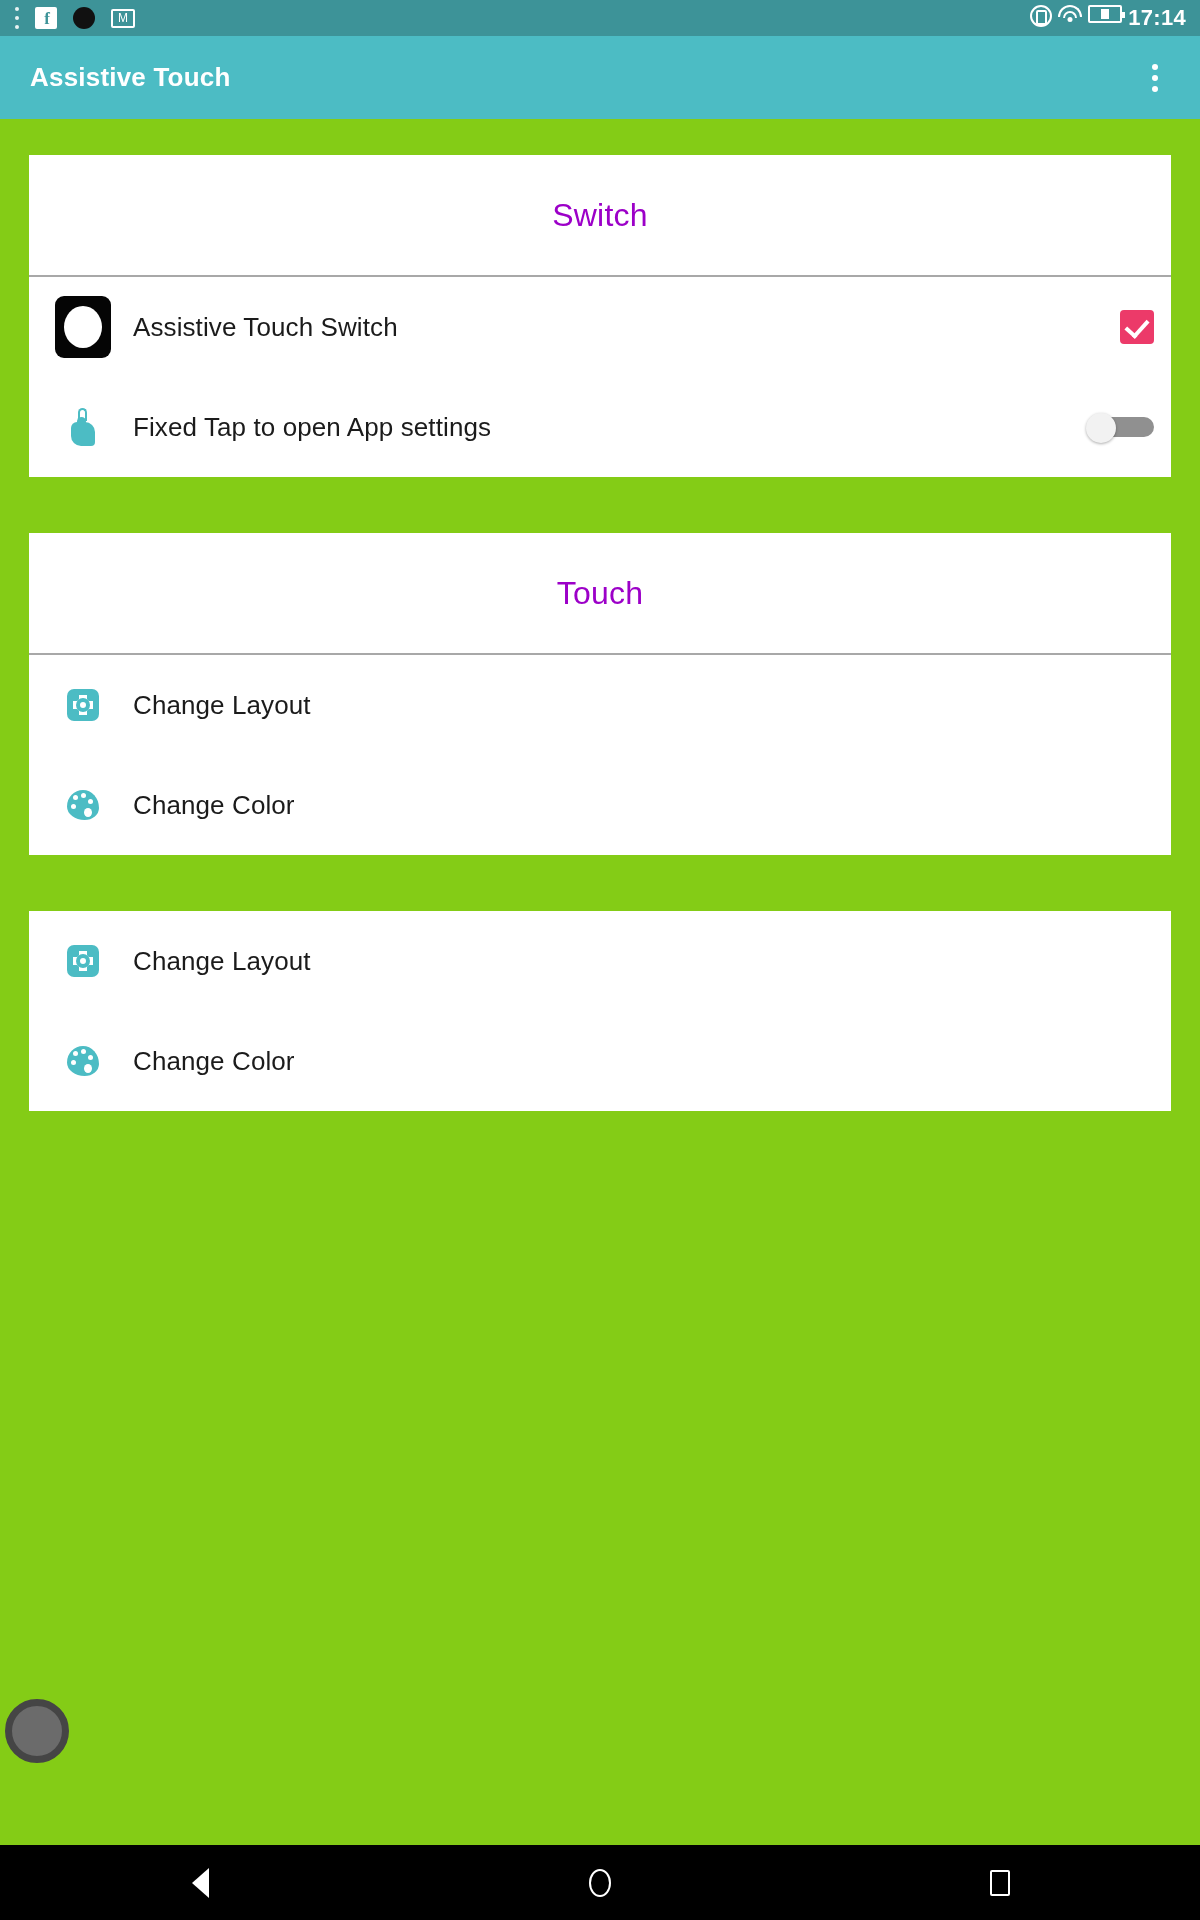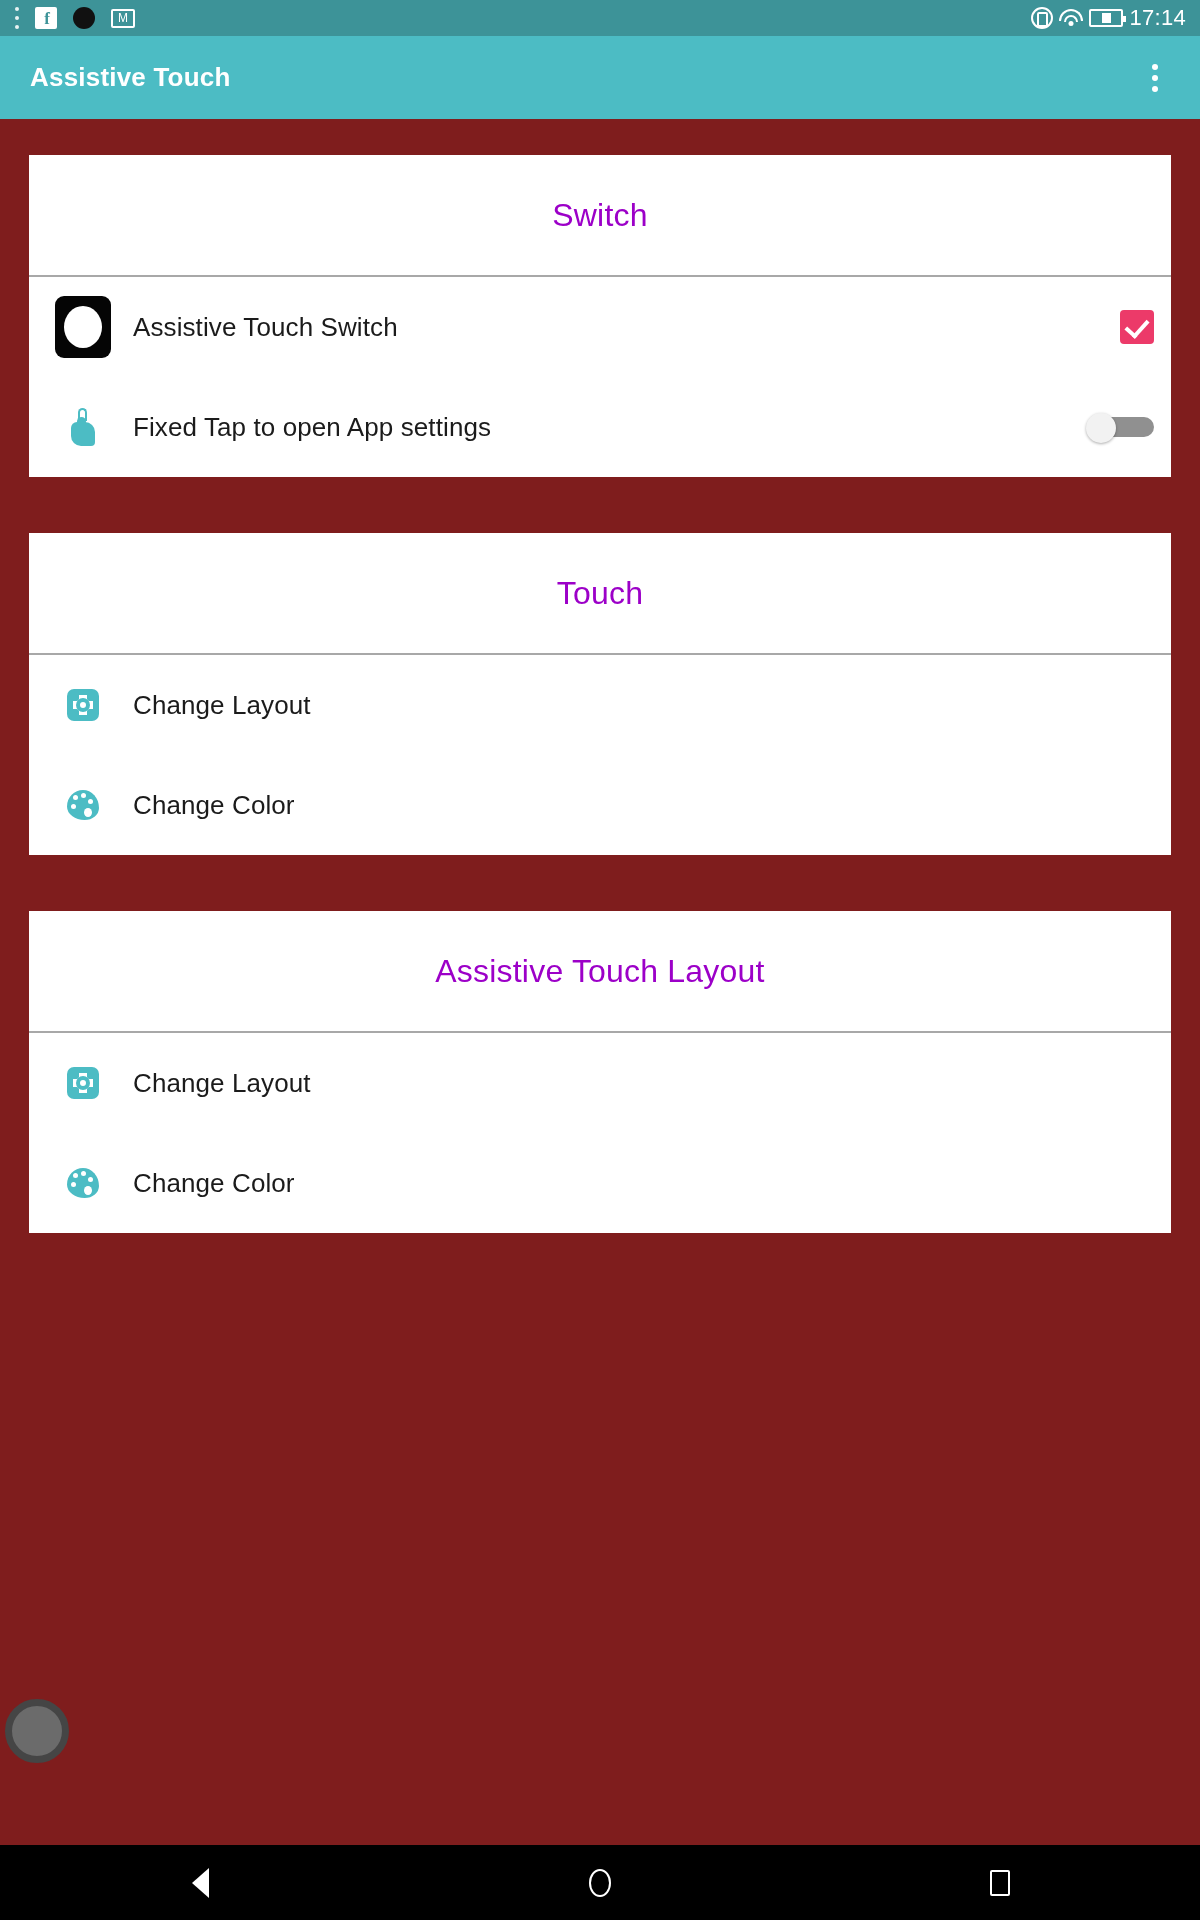--- a/index.html
+++ b/index.html
@@ -24,21 +24,21 @@
   
   .status-bar {
     height: 36px;
     background: #3d9398;
     display: flex;
     align-items: center;
     padding: 0 14px;
     flex: 0 0 36px;
   }
   .status-left { display: flex; align-items: center; gap: 16px; }
-  .status-right { margin-left: auto; display: flex; align-items: center; gap: 6px; }
+  .status-right { margin-left: auto; display: flex; align-items: flex-start; gap: 6px; font-weight: bold; }
 
   .sb-icon { display: flex; align-items: center; justify-content: center; }
 
   .dots-vert {
     width: 5px; height: 22px;
     display: flex; flex-direction: column; justify-content: space-between; align-items: center;
   }
   .dots-vert i { width: 4px; height: 4px; border-radius: 50%; background: #e8f3f3; display: block; }
 
   .fb-icon {
@@ -113,21 +113,21 @@
     display: flex; flex-direction: column; align-items: center; justify-content: space-between;
     padding: 3px 0;
     cursor: pointer;
   }
   .overflow-btn i { width: 6px; height: 6px; border-radius: 50%; background: #ffffff; display: block; }
 
   
   .content {
     flex: 1 1 auto;
     position: relative;
-    background: #7f1d1d;
+    background: #84cc16;
     padding: 0 29px;
     overflow: hidden;
   }
 
   .card {
     background: #ffffff;
     width: 100%;
   }
   .spacer-top { height: 36px; }
   .spacer { height: 56px; }
@@ -413,23 +413,20 @@
           </span>
         </span>
         <span class="row-label">Change Color</span>
       </div>
 
     </div>
 
     <div class="spacer"></div>
 
     <div class="card">
-      <div class="card-header">
-        <span class="card-header-text">Assistive Touch Layout</span>
-      </div>
 
       <div class="row">
         <span class="row-icon">
             <span class="gear-icon"></span>
           </span>
         <span class="row-label">Change Layout</span>
       </div>
 
       <div class="row">
         <span class="row-icon">

